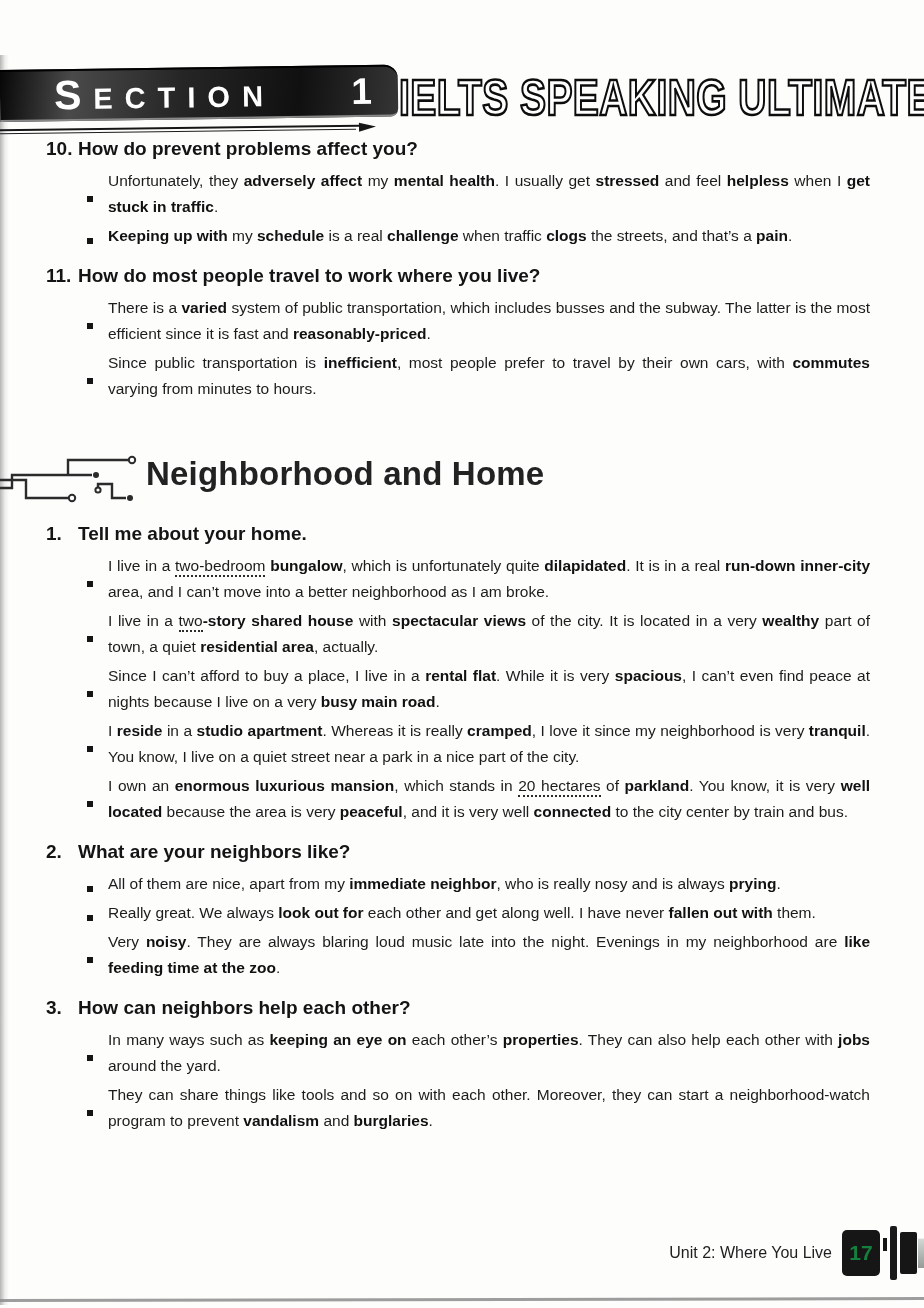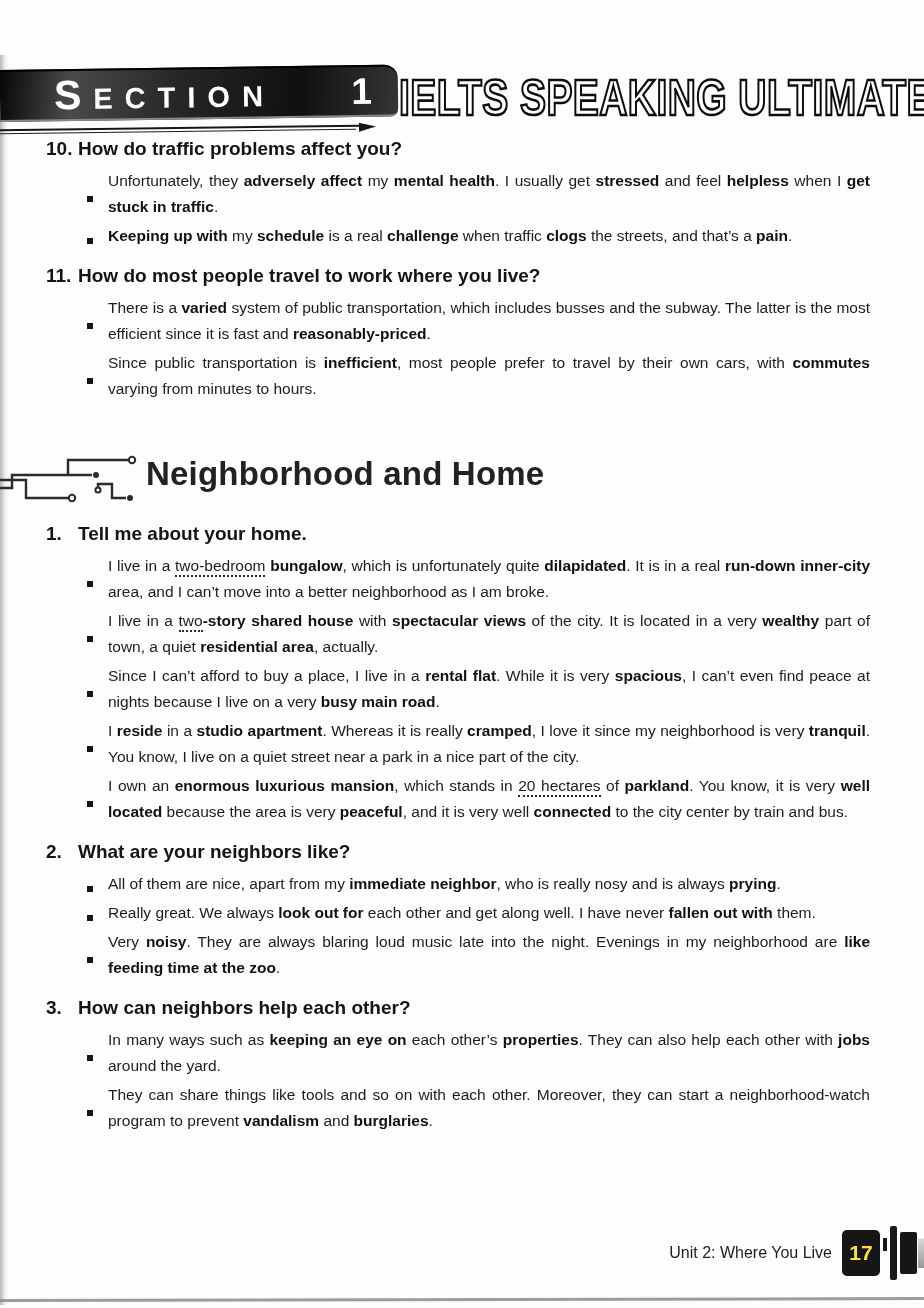--- a/index.html
+++ b/index.html
@@ -78,21 +78,21 @@
   
   .topic-heading { position:absolute; left:0; top:448px; display:flex; align-items:center; }
   .topic-heading svg { display:block; }
   .topic-heading h2 { margin:0 0 6px 4px; font-size:33px; font-weight:700; color:#222; letter-spacing:0.2px; }
 
   
   .footer { position:absolute; right:0; top:1224px; height:58px; display:flex; align-items:center; }
   .unit-label { font-size:16px; color:#1e1e1e; font-weight:500; margin-right:10px; white-space:nowrap; }
   .page-badge {
     width:38px; height:46px; background:#161616; border-radius:5px;
-    color:#fde047; display:flex; align-items:center; justify-content:center;
+    color:#15803d; display:flex; align-items:center; justify-content:center;
     font-size:21px; font-weight:700;
   }
   .badge-tick { width:4px; height:13px; background:#161616; margin:-18px 0 0 3px; }
   .badge-seg1 { width:7px; height:54px; background:#1a1a1a; margin-left:3px; border-radius:2px; }
   .badge-seg2 { width:17px; height:42px; background:#161616; margin-left:3px; border-radius:2px; }
   .footer-bar {
     width:36px; height:30px; margin-left:1px;
     background:linear-gradient(180deg,#d6dad6 0%,#b4b8b4 55%,#969a96 100%);
     box-shadow:inset 0 1px 0 #eee;
   }
@@ -111,21 +111,21 @@
   </div>
   <div class="banner-rule">
     <span class="arrow-tip"></span>
   </div>
   <div class="brand">IELTS SPEAKING ULTIMATE</div>
 
   <div class="content-top">
       <section class="qblock">
         <h3 class="qtitle">
           <span class="qnum">10.</span>
-          <span class="qtext">How do traffic problems affect you?</span>
+          <span class="qtext">How do prevent problems affect you?</span>
         </h3>
         <ul class="answers">
           <li class="answer">
             <span class="sq"></span>
             <p class="atext"><span>Unfortunately, they </span><span class="b">adversely affect</span><span> my </span><span class="b">mental health</span><span>. I usually get </span><span class="b">stressed</span><span> and feel </span><span class="b">helpless</span><span> when I </span><span class="b">get stuck in traffic</span><span>.</span></p>
           </li>
           <li class="answer">
             <span class="sq"></span>
             <p class="atext"><span class="b">Keeping up with</span><span> my </span><span class="b">schedule</span><span> is a real </span><span class="b">challenge</span><span> when traffic </span><span class="b">clogs</span><span> the streets, and that’s a </span><span class="b">pain</span><span>.</span></p>
           </li>

